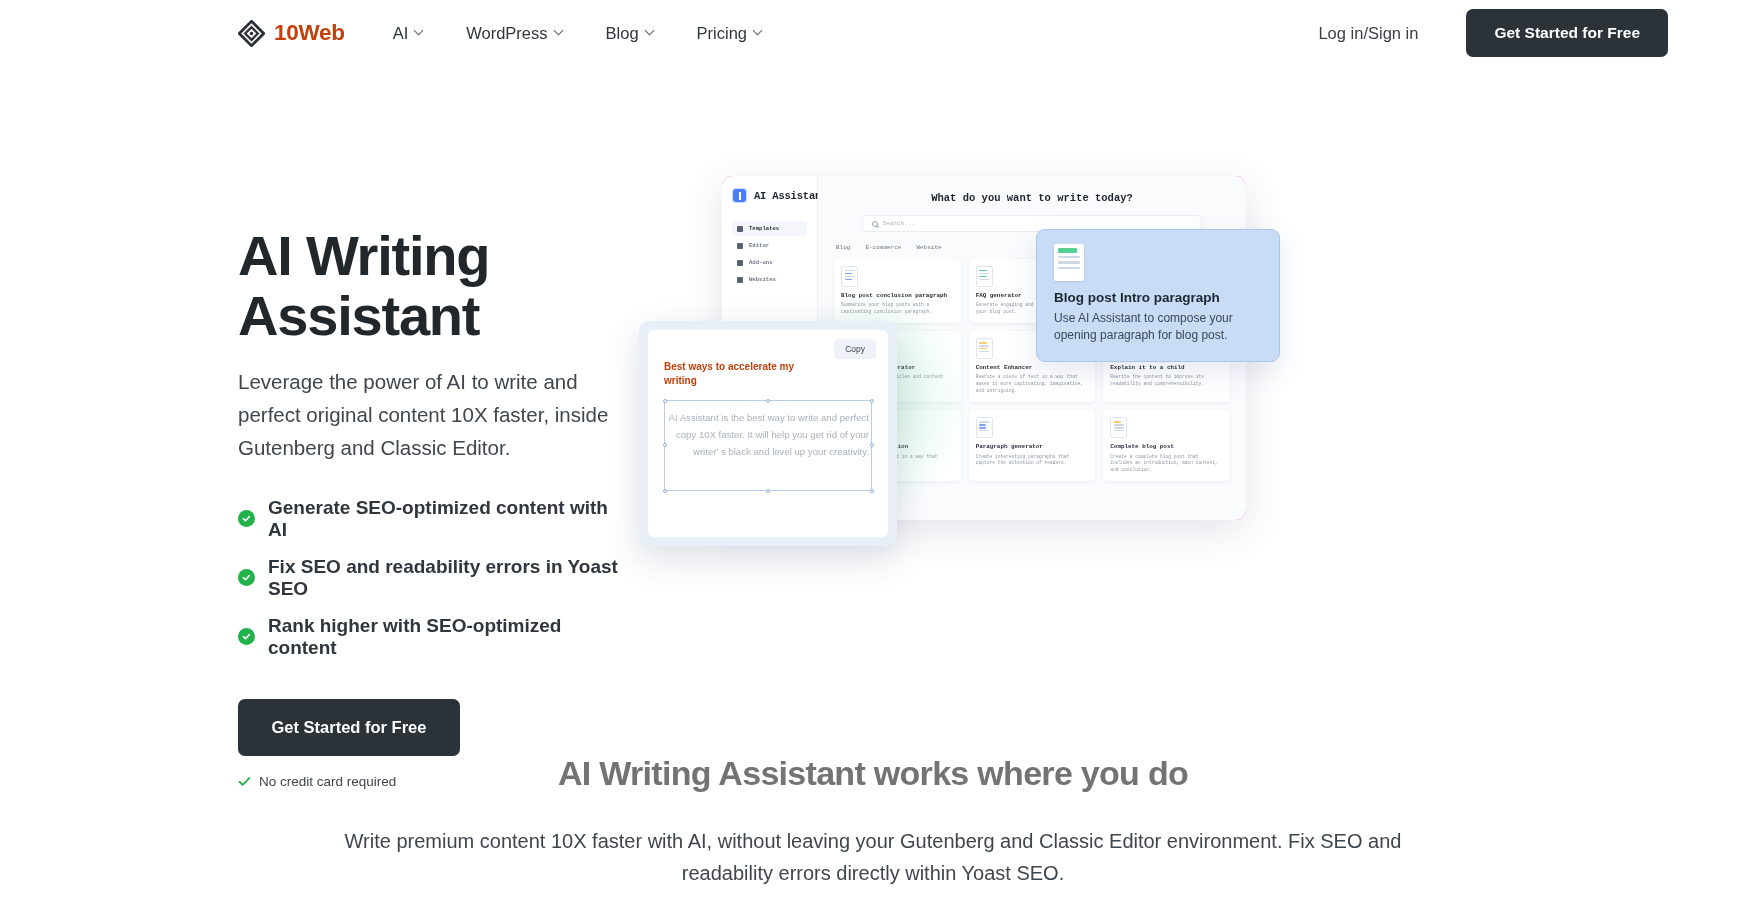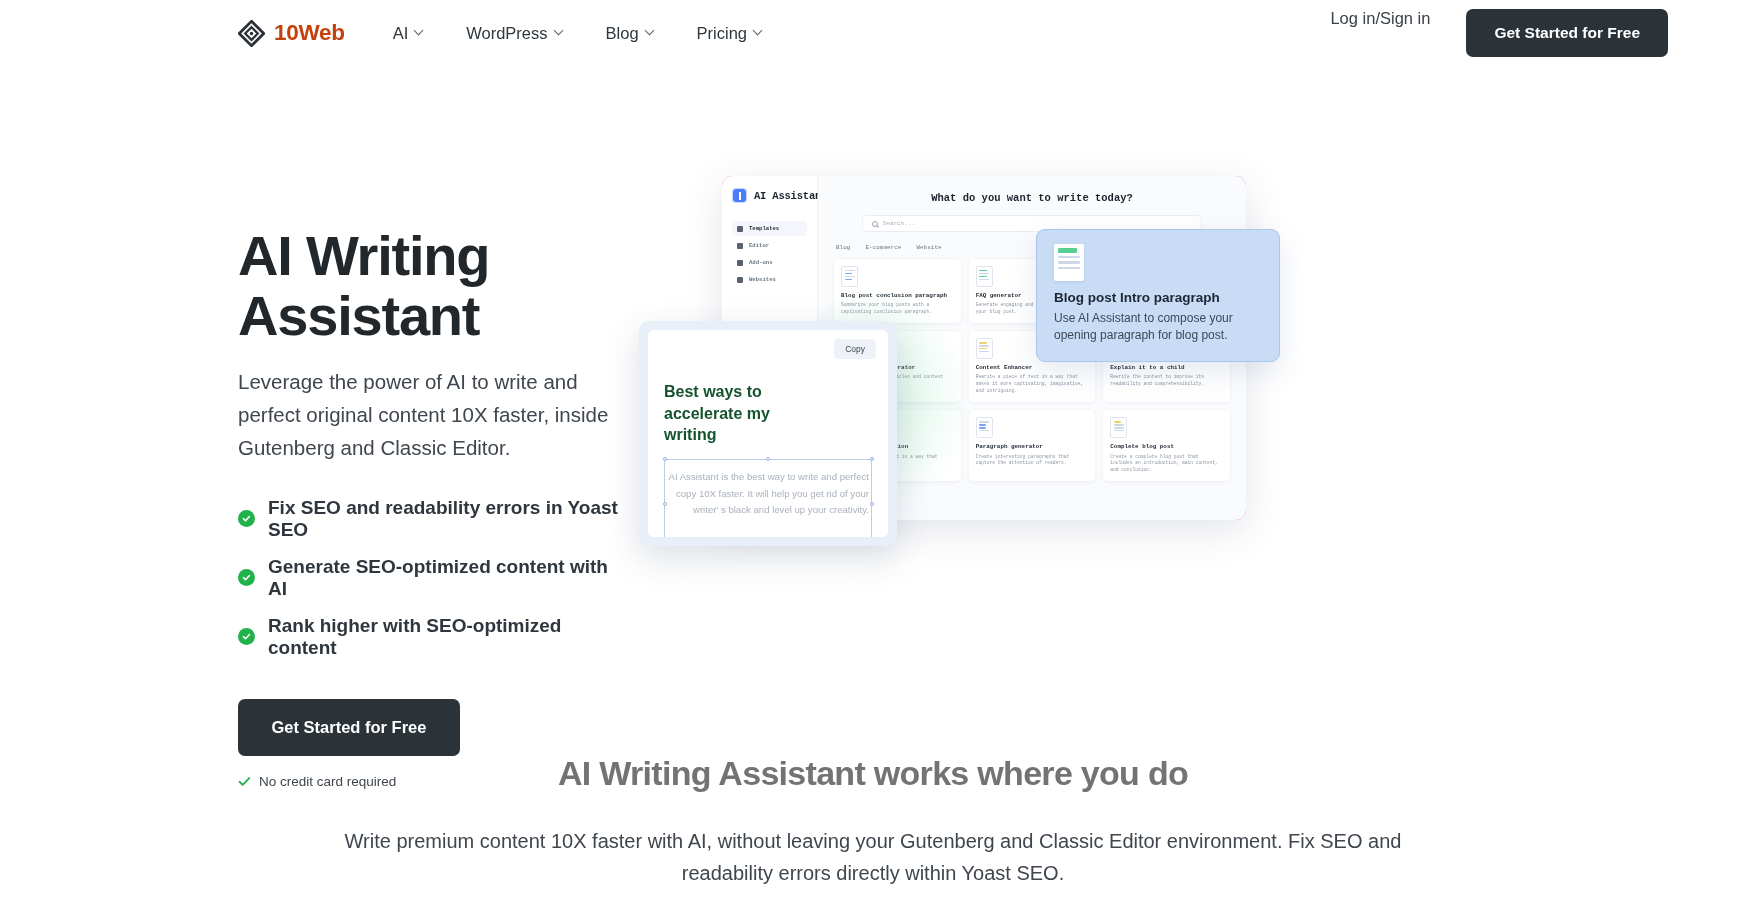--- a/index.html
+++ b/index.html
@@ -57,21 +57,22 @@
     position: absolute;
     left: 0; top: 0;
     width: 6px; height: 6px;
     border-right: 1.6px solid #59616b;
     border-bottom: 1.6px solid #59616b;
     transform: rotate(45deg);
   }
   .header-right {
     margin-left: auto;
     display: flex;
-    gap: 36px;
+    align-items: center;
+    gap: 48px;
   }
   .login-link {
     font-size: 16.5px;
     color: #3b4148;
     cursor: pointer;
     white-space: nowrap;
   }
   .btn-dark {
     background: #2c3338;
     color: #ffffff;
@@ -347,40 +348,40 @@
     background: #e9eff8;
     border-radius: 10px;
     padding: 9px;
     box-shadow: 0 12px 34px rgba(36,56,92,0.16);
     z-index: 5;
   }
   .editor-inner {
     background: #ffffff;
     border-radius: 6px;
     width: 100%; height: 100%;
-    padding: 29px 16px;
+    padding: 8px 16px;
     position: relative;
     overflow: hidden;
   }
   .copy-btn {
     position: absolute;
     right: 12px; top: 9px;
     background: #eef2f8;
     border: none;
     border-radius: 4px;
     font-family: "Liberation Sans", sans-serif;
     font-size: 8.5px;
     color: #3f4854;
     padding: 5px 11px;
     cursor: pointer;
   }
   .editor-title {
-    font-size: 16px;
-    font-weight: 700;
-    color: #14532d;
+    font-size: 10px;
+    font-weight: 700;
+    color: #c2410c;
     line-height: 1.35;
     margin-top: 22px;
     margin-bottom: 13px;
     max-width: 160px;
   }
   .sel-box {
     border: 1px solid #b9cdea;
     padding: 9px 2px 30px 2px;
     position: relative;
   }
@@ -483,29 +484,29 @@
     <h1 class="hero-title">AI Writing Assistant</h1>
     <p class="hero-sub">Leverage the power of AI to write and perfect original content 10X faster, inside Gutenberg and Classic Editor.</p>
 
     <ul class="feature-list">
       <li class="feature-item">
         <span class="check-circle">
           <svg width="11" height="11" viewBox="0 0 12 12">
               <path d="M2.6 6.2 L4.9 8.4 L9.2 3.8" fill="none" stroke="#ffffff" stroke-width="1.7" stroke-linecap="round" stroke-linejoin="round"></path>
             </svg>
         </span>
-        <span>Fix SEO and readability errors in Yoast SEO</span>
+        <span>Generate SEO-optimized content with AI</span>
       </li>
       <li class="feature-item">
         <span class="check-circle">
           <svg width="11" height="11" viewBox="0 0 12 12">
               <path d="M2.6 6.2 L4.9 8.4 L9.2 3.8" fill="none" stroke="#ffffff" stroke-width="1.7" stroke-linecap="round" stroke-linejoin="round"></path>
             </svg>
         </span>
-        <span>Generate SEO-optimized content with AI</span>
+        <span>Fix SEO and readability errors in Yoast SEO</span>
       </li>
       <li class="feature-item">
         <span class="check-circle">
           <svg width="11" height="11" viewBox="0 0 12 12">
               <path d="M2.6 6.2 L4.9 8.4 L9.2 3.8" fill="none" stroke="#ffffff" stroke-width="1.7" stroke-linecap="round" stroke-linejoin="round"></path>
             </svg>
         </span>
         <span>Rank higher with SEO-optimized content</span>
       </li>
     </ul>

